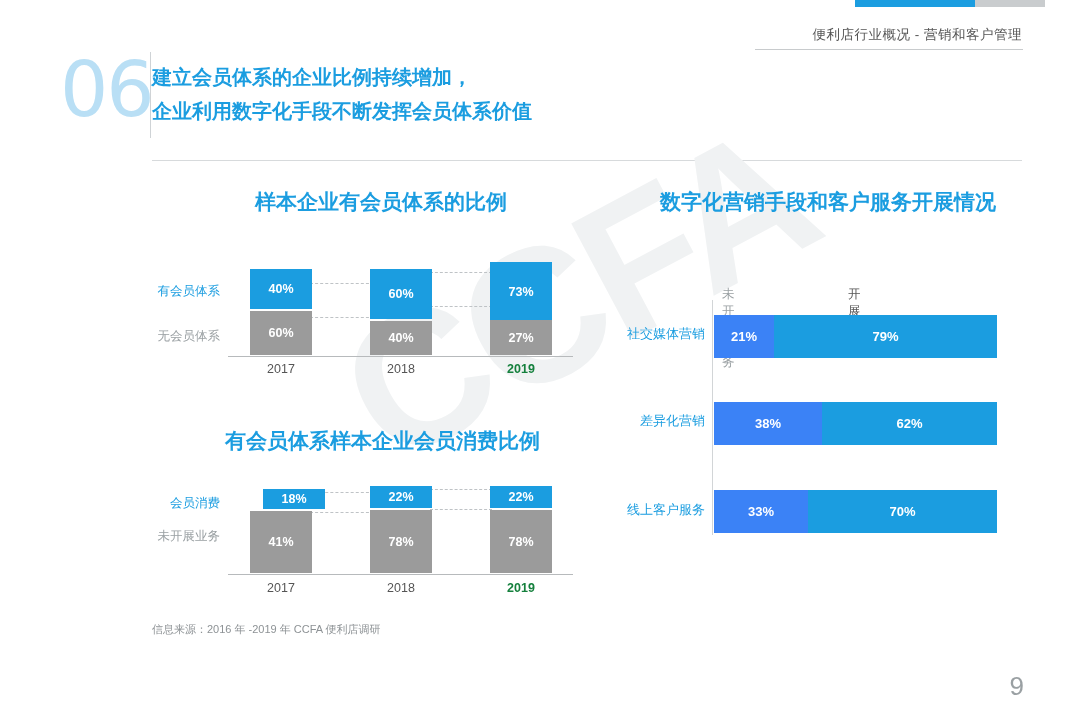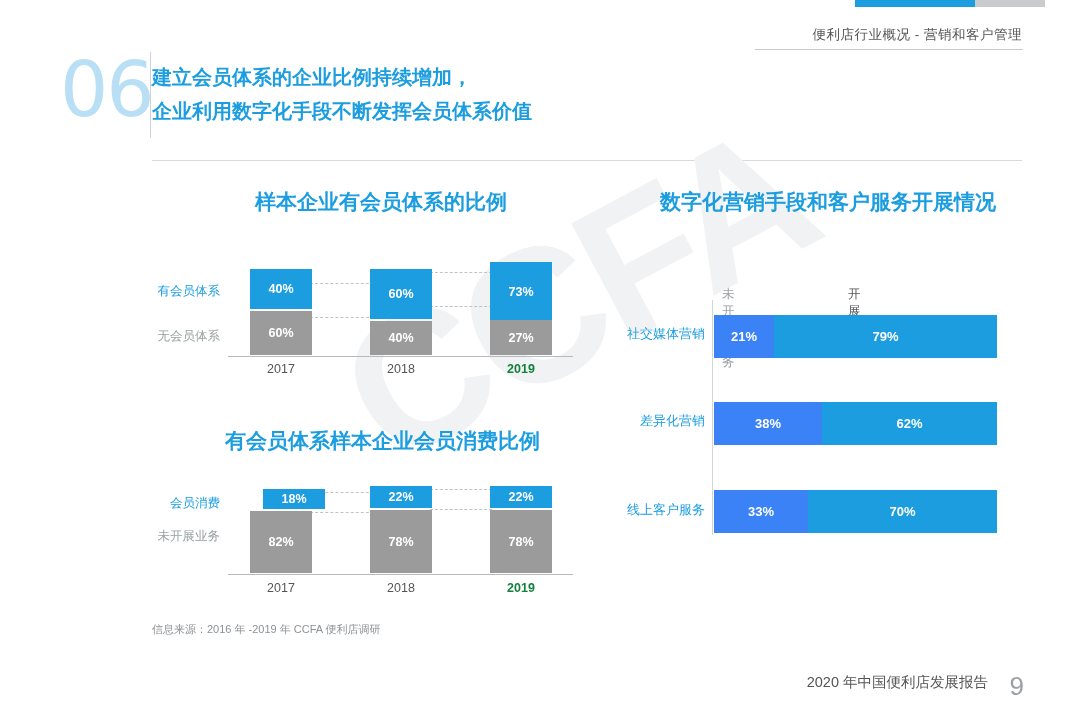--- a/index.html
+++ b/index.html
@@ -150,21 +150,21 @@
   <div class="col-chart">
     <div class="rowlabel" style="left:140px;top:495px;width:80px;color:#1b9de0;">会员消费</div>
     <div class="rowlabel" style="left:130px;top:528px;width:90px;color:#9aa0a3;">未开展业务</div>
 
     <div class="connector" style="left:310px;top:492px;width:64px;"></div>
     <div class="connector" style="left:310px;top:512px;width:64px;"></div>
     <div class="connector" style="left:430px;top:489px;width:62px;"></div>
     <div class="connector" style="left:430px;top:509px;width:62px;"></div>
 
     <div class="bar blue" style="left:263px;top:489px;width:62px;height:20px;">18%</div>
-    <div class="bar grey" style="left:250px;top:511px;width:62px;height:62px;">82%</div>
+    <div class="bar grey" style="left:250px;top:511px;width:62px;height:62px;">41%</div>
 
     <div class="bar blue" style="left:370px;top:486px;width:62px;height:22px;">22%</div>
     <div class="bar grey" style="left:370px;top:510px;width:62px;height:63px;">78%</div>
 
     <div class="bar blue" style="left:490px;top:486px;width:62px;height:22px;">22%</div>
     <div class="bar grey" style="left:490px;top:510px;width:62px;height:63px;">78%</div>
 
     <div class="axis" style="left:228px;top:574px;width:345px;height:1px;"></div>
 
     <div class="xlabel" style="left:246px;top:581px;">2017</div>
@@ -187,16 +187,15 @@
     <div class="hrow-label" style="left:600px;top:412px;width:105px;">差异化营销</div>
     <div class="hseg grey" style="left:714px;top:402px;width:108px;height:43px;">38%</div>
     <div class="hseg blue" style="left:822px;top:402px;width:175px;height:43px;">62%</div>
 
     <div class="hrow-label" style="left:600px;top:501px;width:105px;">线上客户服务</div>
     <div class="hseg grey" style="left:714px;top:490px;width:94px;height:43px;">33%</div>
     <div class="hseg blue" style="left:808px;top:490px;width:189px;height:43px;">70%</div>
   </div>
 
   <div class="source">信息来源：2016 年 -2019 年 CCFA 便利店调研</div>
-  <div class="footer">2020 年中国便利店发展报告</div>
   <div class="pagenum">9</div>
 
 </div>
 
 </body></html>

